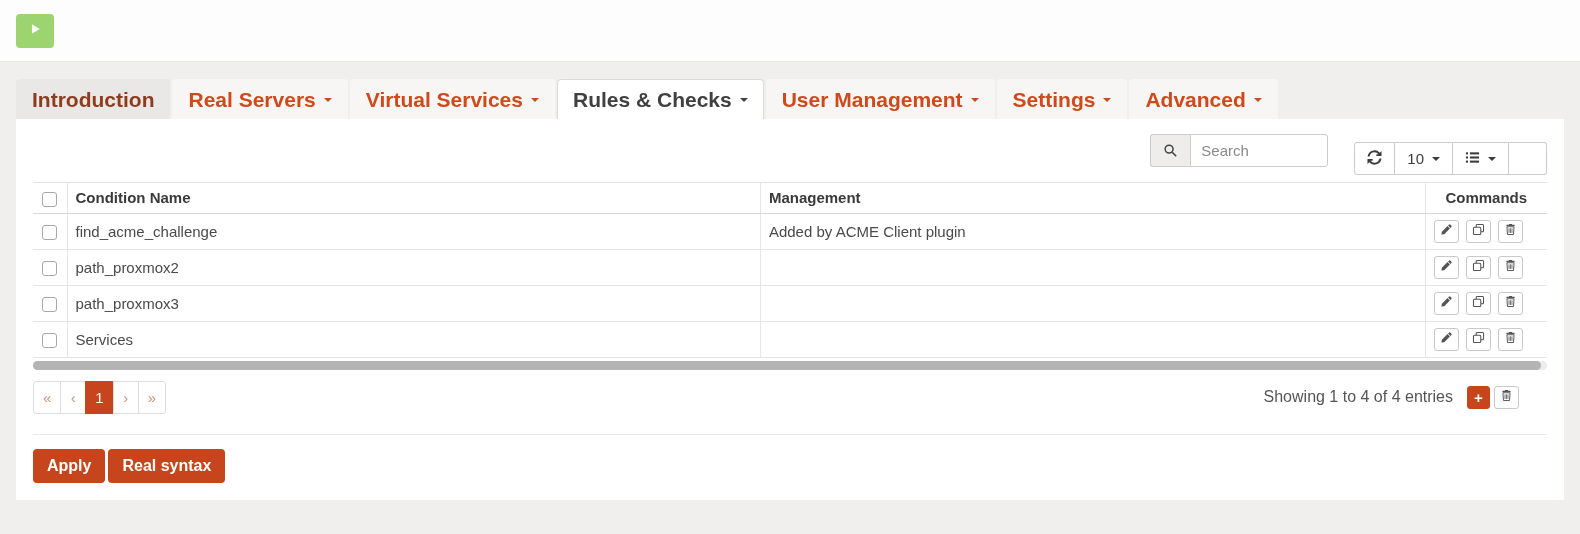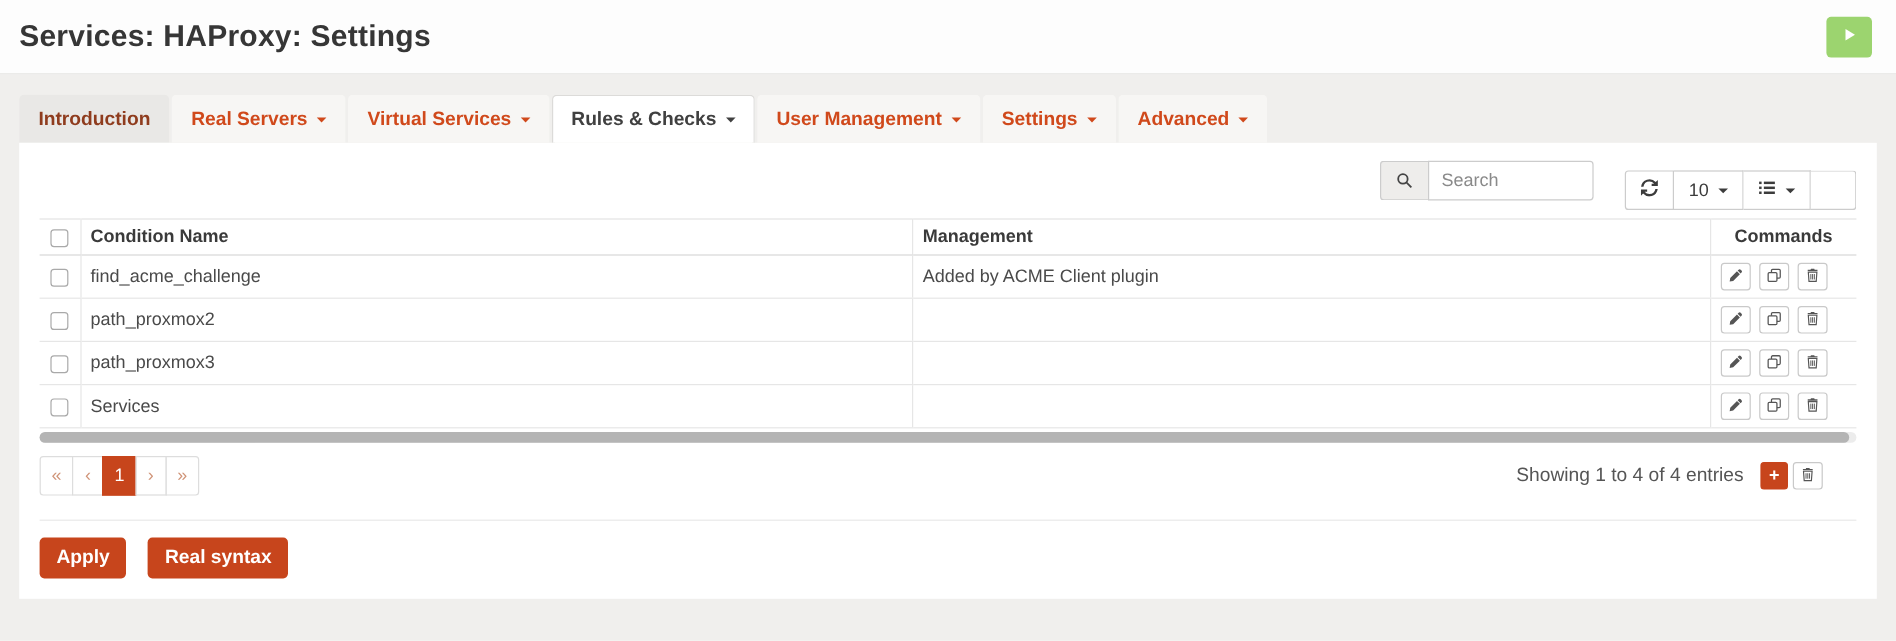--- a/index.html
+++ b/index.html
@@ -13,21 +13,21 @@
   *{box-sizing:border-box;margin:0;padding:0;}
   html,body{width:1580px;height:534px;overflow:hidden;}
   body{font-family:"Liberation Sans",sans-serif;font-size:15px;color:#4a4a4a;background:var(--page-bg);}
   .topbar{height:62px;background:#fdfdfd;border-bottom:1px solid #e7e6e4;display:flex;align-items:center;justify-content:space-between;padding:0 20px 0 16px;}
   .topbar h1{font-size:25px;font-weight:600;color:#363636;letter-spacing:.2px;}
   .btn-start{width:38px;height:34px;background:var(--green);border:none;border-radius:4px;display:flex;align-items:center;justify-content:center;cursor:pointer;}
   .btn-start svg{width:14px;height:14px;}
   main{padding:17px 16px 0 16px;}
   
   .tabs{display:flex;align-items:flex-end;height:40px;}
-  .tab{display:flex;align-items:center;height:40px;padding:0 15px;font-size:16px;font-weight:700;color:var(--tab-link);background:#f7f6f4;border:1px solid transparent;border-bottom:none;border-radius:4px 4px 0 0;margin-right:2px;cursor:pointer;text-decoration:none;}
+  .tab{display:flex;align-items:center;height:40px;padding:0 15px;font-size:21px;font-weight:700;color:var(--tab-link);background:#f7f6f4;border:1px solid transparent;border-bottom:none;border-radius:4px 4px 0 0;margin-right:2px;cursor:pointer;text-decoration:none;}
   .tab.first{background:#e9e8e6;color:var(--tab-first-text);}
   .tab.active{background:#fff;color:#404040;border-color:#dcdbd9;position:relative;z-index:2;}
   .caret{display:inline-block;width:0;height:0;border:4px solid transparent;border-top-color:currentColor;margin-left:8px;margin-top:4px;}
   
   .panel{background:#fff;padding:15px 17px 17px 17px;min-height:365px;position:relative;z-index:1;}
   .toolbar{display:flex;justify-content:flex-end;align-items:center;gap:26px;margin-bottom:15px;}
   .search-group{display:flex;height:33px;}
   .search-addon{width:40px;background:#eeedeb;border:1px solid #ccc;border-right:none;border-radius:3px 0 0 3px;display:flex;align-items:center;justify-content:center;color:#444;}
   .search-addon svg{width:15px;height:15px;}
   .search-group input{width:138px;height:33px;border:1px solid #ccc;border-radius:0 3px 3px 0;padding:0 10px;font-size:15px;color:#4a4a4a;outline:none;}
@@ -59,28 +59,27 @@
   .pagination li:first-child .pg{border-radius:3px 0 0 3px;margin-left:0;}
   .pagination li:last-child .pg{border-radius:0 3px 3px 0;}
   .pagination .pg.active{background:var(--accent);border-color:var(--accent);color:#fff;font-weight:400;}
   .footer-right{display:flex;align-items:center;gap:14px;padding-right:28px;}
   .summary{font-size:16px;color:#555;}
   .mini-group{display:flex;gap:4px;}
   .btn-add{width:23px;height:23px;background:var(--accent);color:#fff;border:1px solid var(--accent);border-radius:3px;font-size:15px;font-weight:700;line-height:1;display:flex;align-items:center;justify-content:center;cursor:pointer;}
   .btn-delsel{width:25px;height:23px;background:#fff;border:1px solid #c9c9c9;border-radius:3px;color:#555;display:flex;align-items:center;justify-content:center;cursor:pointer;}
   .btn-delsel svg{width:13px;height:13px;}
   hr.sep{border:none;border-top:1px solid #e9e9e9;margin:20px 0 14px 0;}
-  .apply-row{display:flex;gap:18px;}
+  .apply-row{display:flex;gap:3px;}
   .btn-primary{background:var(--accent);color:#fff;border:none;border-radius:4px;font-size:16px;font-weight:700;padding:8px 14px;cursor:pointer;font-family:"Liberation Sans",sans-serif;}
 </style>
 </head>
 <body>
 
 <header class="topbar">
-  <h1>Services: HAProxy: Settings</h1>
   <button class="btn-start">
     <span><svg viewBox="0 0 16 16" width="14" height="14">
           <path d="M4.5 2.5l9 5.5-9 5.5z" fill="#fff"></path>
         </svg></span>
   </button>
 </header>
 
 <main>
   <nav class="tabs">
     <a class="tab first">

